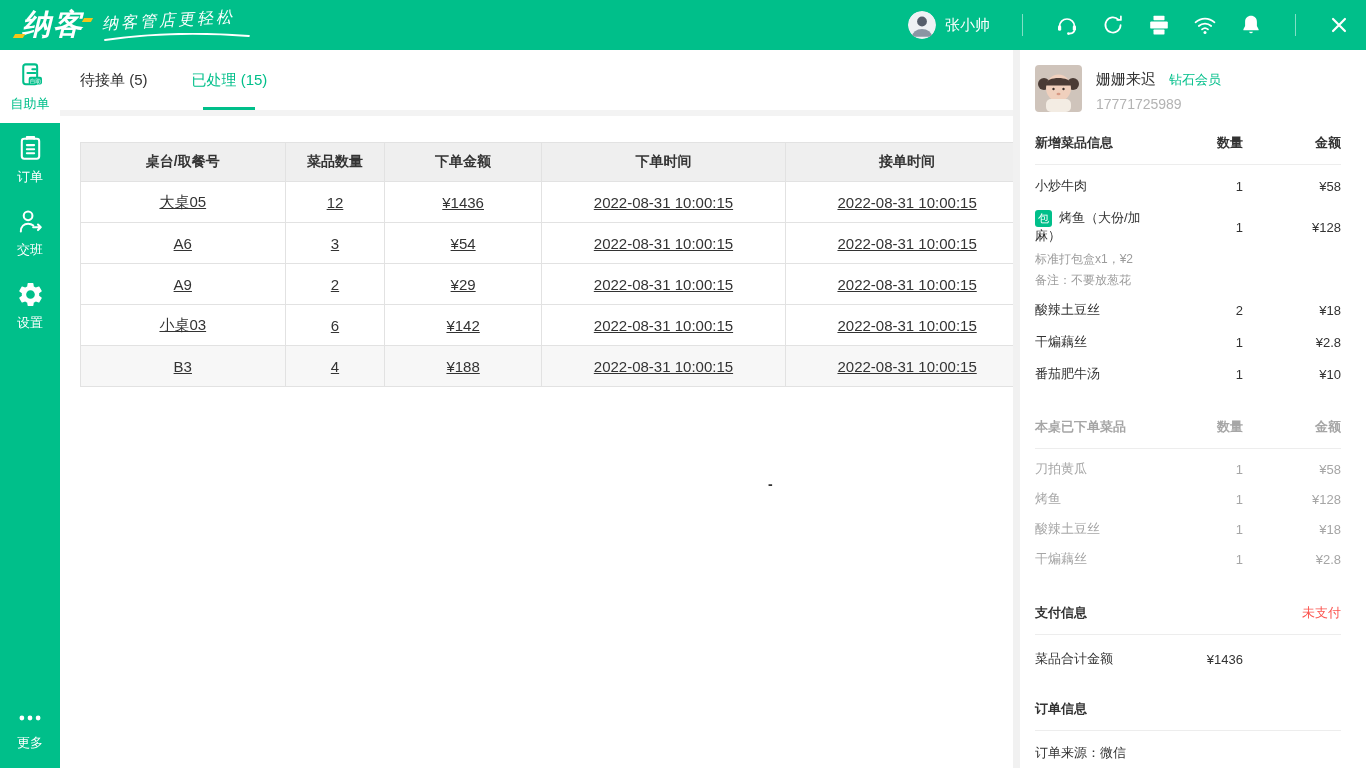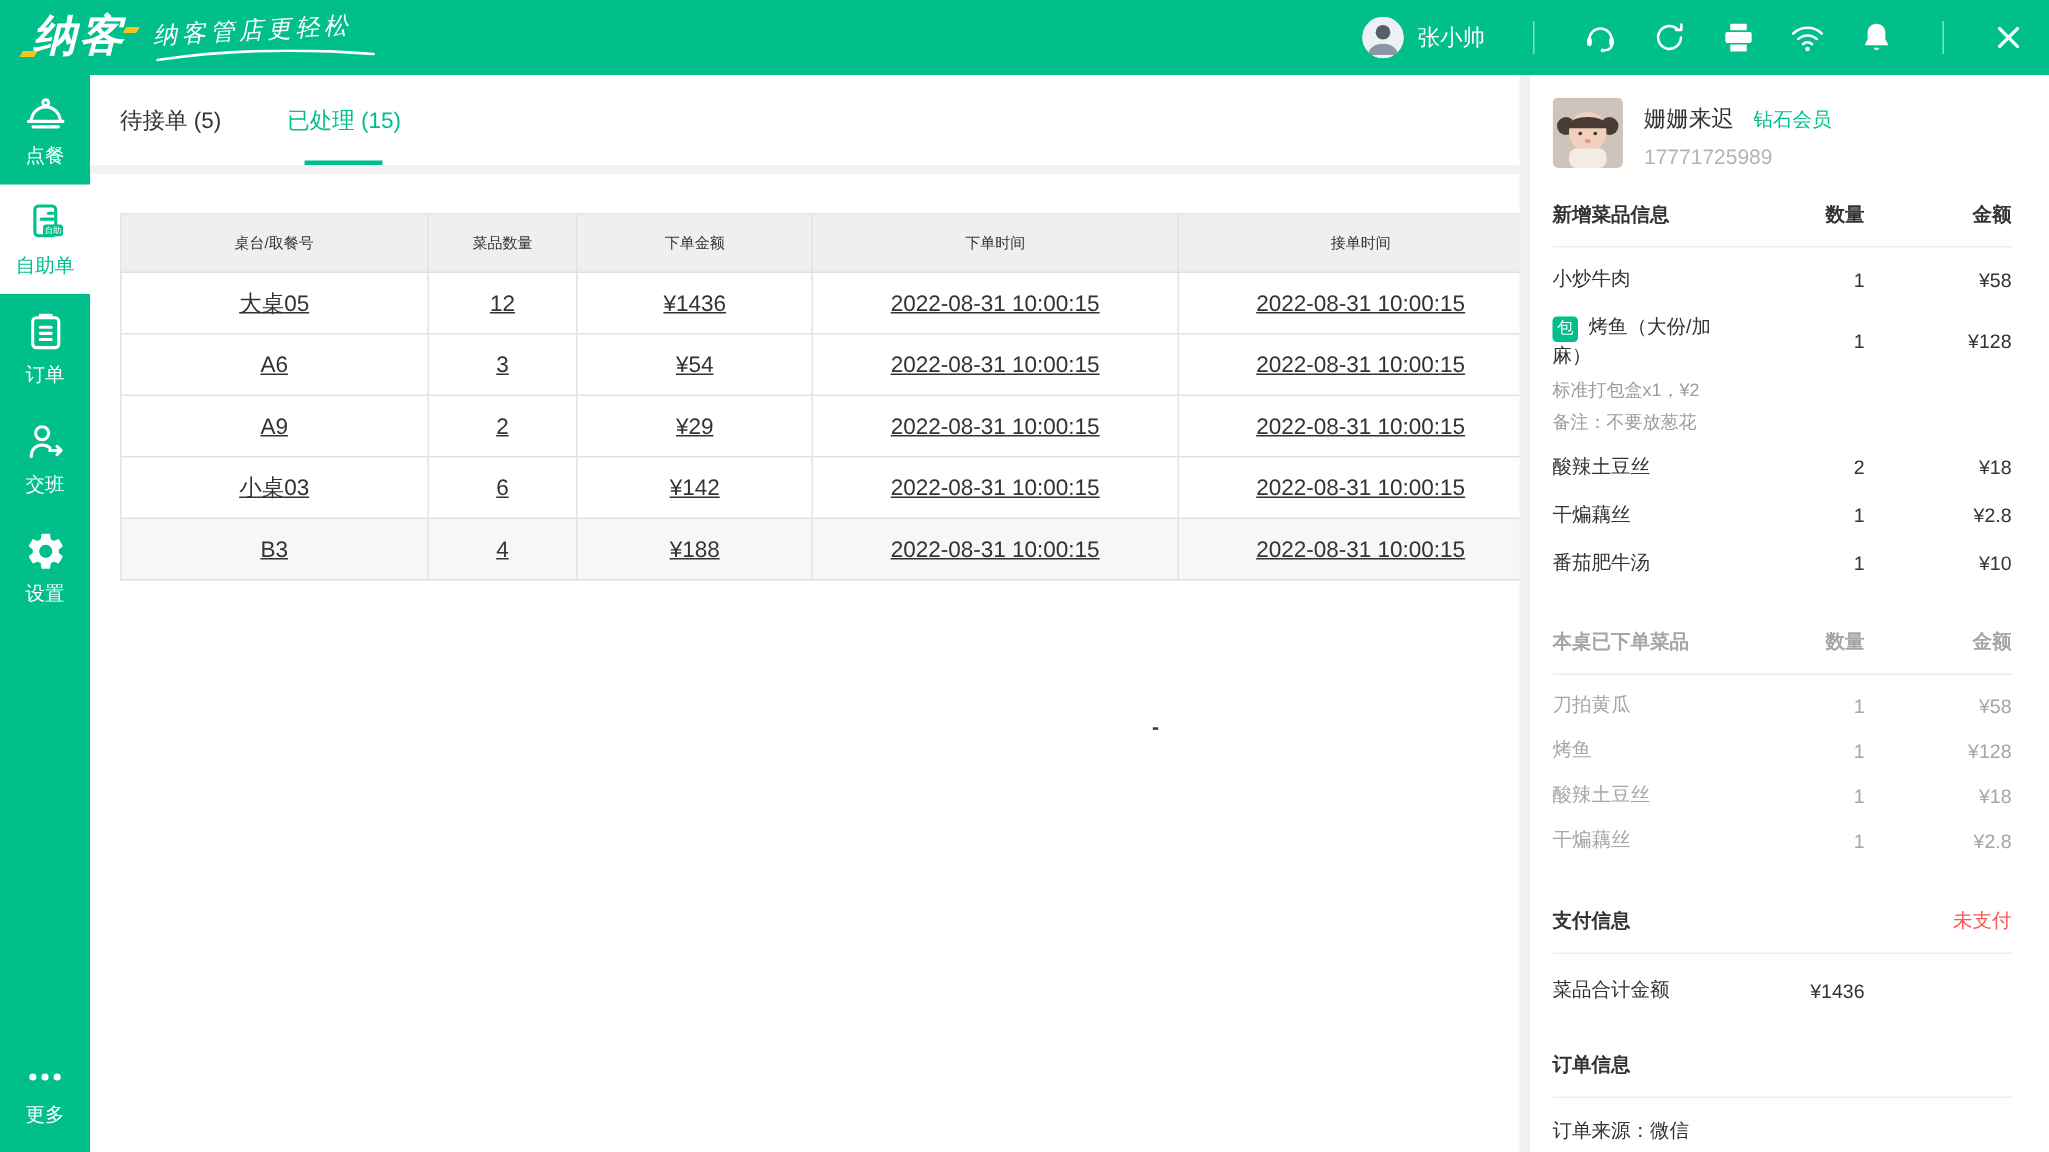--- a/index.html
+++ b/index.html
@@ -44,21 +44,21 @@
   .main { position:absolute; left:60px; top:50px; width:1142px; bottom:0; background:#fff; overflow:hidden; }
   .tabbar { height:60px; display:flex; align-items:stretch; padding-left:20px; gap:44px; background:#fff; }
   .tab { font-size:15px; color:#333; display:flex; align-items:center; position:relative; cursor:pointer; }
   .tab.active { color:#00bf8a; }
   .tab-underline { position:absolute; bottom:0; left:50%; transform:translateX(-50%);
     width:52px; height:3px; background:#00bf8a; }
   .shadow-strip { height:6px; background:#f3f3f3; }
   .table-wrap { margin:26px 20px 0 20px; }
   table { width:100%; border-collapse:collapse; table-layout:fixed; }
   th, td { border:1px solid #e2e2e2; text-align:center; }
-  th { background:#efefef; height:39px; font-weight:400; font-size:10px; color:#333; }
+  th { background:#efefef; height:39px; font-weight:700; font-size:14px; color:#333; }
   td { height:41px; font-size:15px; color:#333;text-decoration:underline; }
   tr.highlight td { background:#f7f7f7; }
   .status-danger { color:#fb5651; }
   .dash { position:absolute; left:708px; top:426px; font-size:14px; font-weight:bold; color:#333; }
 
   
   .panel-divider { position:absolute; left:1013px; top:50px; bottom:0; width:7px; background:#f1f1f1; }
 
   
   .panel { position:absolute; left:1020px; top:50px; right:0; bottom:0; background:#fff;
@@ -164,31 +164,20 @@
     <span class="hicon close">
       <svg viewBox="0 0 24 24" fill="none" stroke="#fff" stroke-width="2.4" stroke-linecap="round">
         <path d="M5.5 5.5 18.5 18.5 M18.5 5.5 5.5 18.5"></path>
       </svg>
     </span>
   </div>
 </div>
 
 <div class="sidebar">
   <div id="side-items">
-      <div class="side-item">
-        <span style="display: flex;">
-          <svg viewBox="0 0 24 24" fill="none" stroke="currentColor" stroke-width="1.7" stroke-linecap="round" stroke-linejoin="round">
-            <path d="M4 16.5a8 8 0 0 1 16 0"></path>
-            <circle cx="12" cy="6.2" r="1.6"></circle>
-            <path d="M2.5 16.5h19"></path>
-            <path d="M5 19.5h14"></path>
-          </svg>
-        </span>
-        <span class="slabel">点餐</span>
-      </div>
       <div class="side-item active">
         <span style="display: flex;">
           <svg viewBox="0 0 24 24" fill="none" stroke="currentColor" stroke-width="1.7" stroke-linecap="round" stroke-linejoin="round">
             <rect x="6" y="2.8" width="11.5" height="16.4" rx="2"></rect>
             <path d="M13.5 6.8h2.6"></path>
             <path d="M9.5 10h6.6"></path>
             <rect x="10.5" y="13" width="11" height="6.4" rx="1.6" fill="currentColor" stroke="none"></rect>
             <text x="16" y="17.9" font-size="4.6" fill="#ffffff" text-anchor="middle" stroke="none">自助</text>
           </svg>
         </span>

